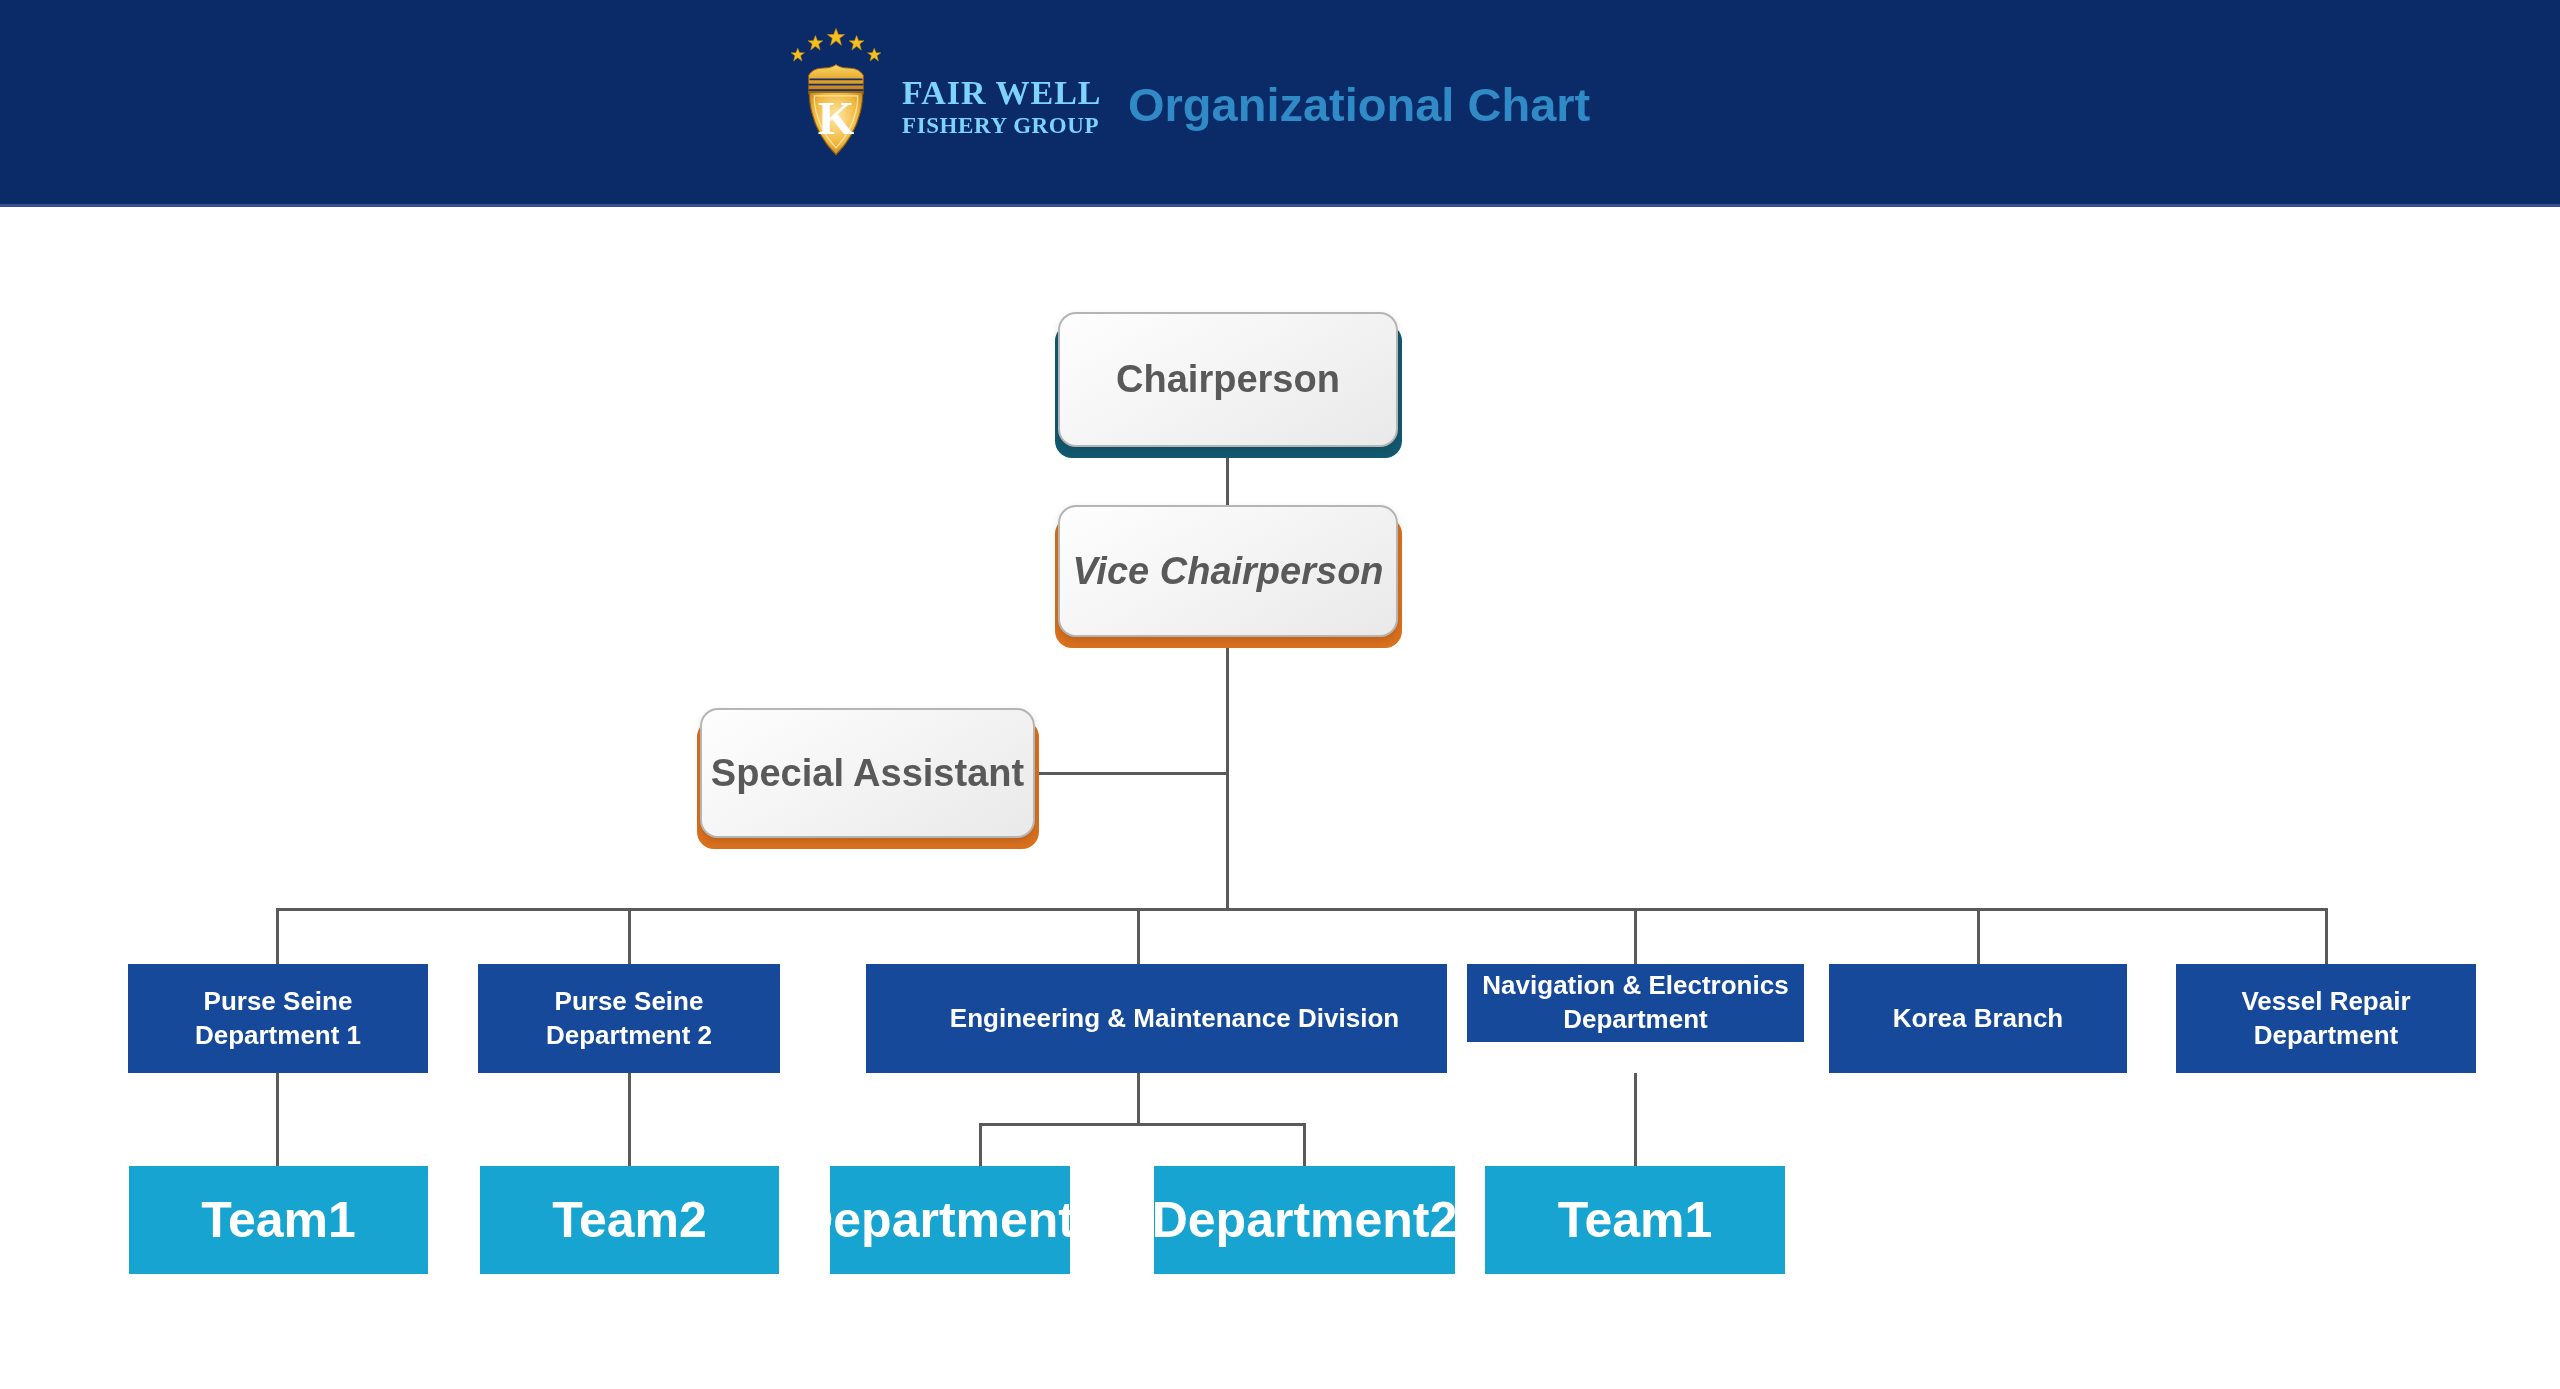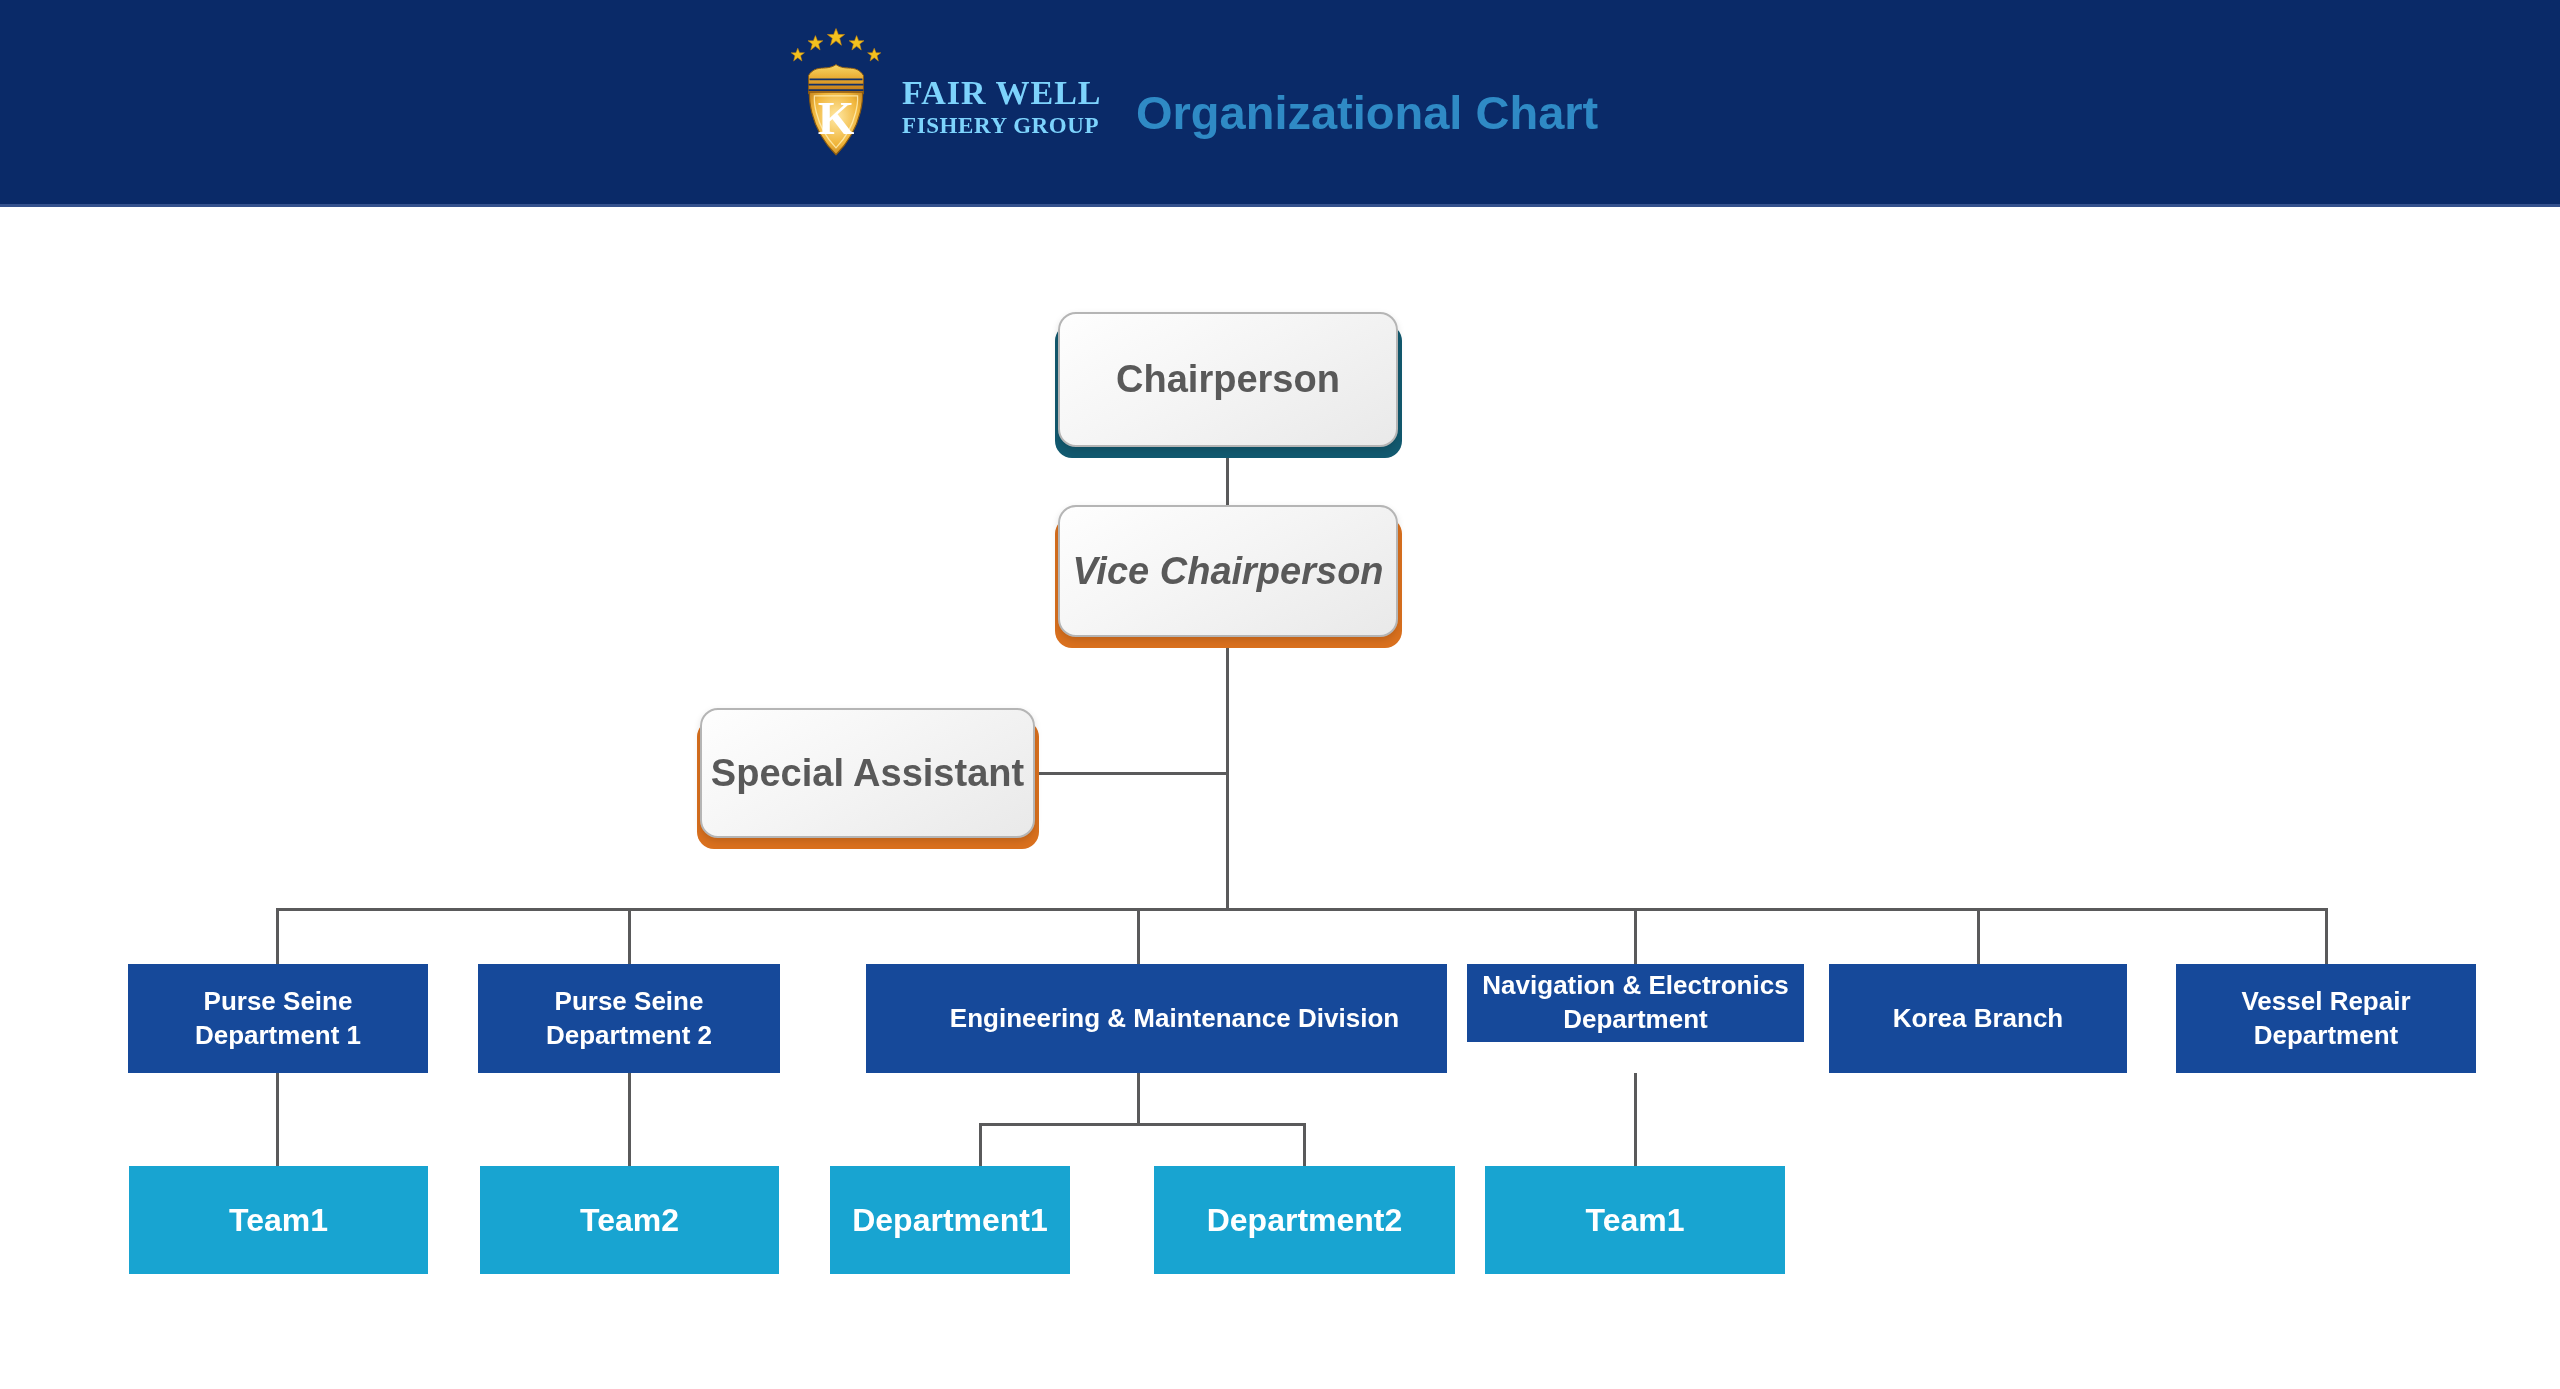--- a/index.html
+++ b/index.html
@@ -14,21 +14,21 @@
     background:#0A2A68;border-bottom:3px solid #34518D;box-sizing:border-box;
   }
   .brand-logo{position:absolute;left:787px;top:28px;}
   .brand-text{
     position:absolute;left:902px;top:74px;color:#7dd3fc;
     font-family:"Liberation Serif",serif;font-weight:bold;
   }
   .brand-line1{font-size:34px;line-height:38px;letter-spacing:1px;}
   .brand-line2{font-size:23px;line-height:27px;letter-spacing:0.6px;}
   .header-title{
-    position:absolute;left:1128px;top:78px;margin:8px;
+    position:absolute;left:1128px;top:78px;margin:0;
     font-size:47px;line-height:54px;font-weight:bold;color:#2F8AC5;
   }
 
   
   .cline{position:absolute;background:#5A5A5B;}
 
   
   .gnode{position:absolute;}
   .gnode .accent{position:absolute;left:-3px;right:-4px;top:12px;bottom:-11px;border-radius:17px;}
   .accent-teal{background:#12596F;}
@@ -46,21 +46,21 @@
   .dept{
     position:absolute;background:#16499A;color:#ffffff;
     display:flex;align-items:center;justify-content:center;text-align:center;
     font-size:26px;font-weight:bold;line-height:1.3;white-space:pre-line;
   }
 
   
   .team{
     position:absolute;background:#18A4D1;color:#ffffff;
     display:flex;align-items:center;justify-content:center;text-align:center;
-    font-size:32px;font-weight:bold;white-space:pre-line;
+    font-size:50px;font-weight:bold;white-space:pre-line;
   }
 </style>
 </head>
 <body>
 
 <div class="canvas">
 
   <div class="header">
     <svg class="brand-logo" width="98" height="134" viewBox="0 0 100 136">
       <defs>

